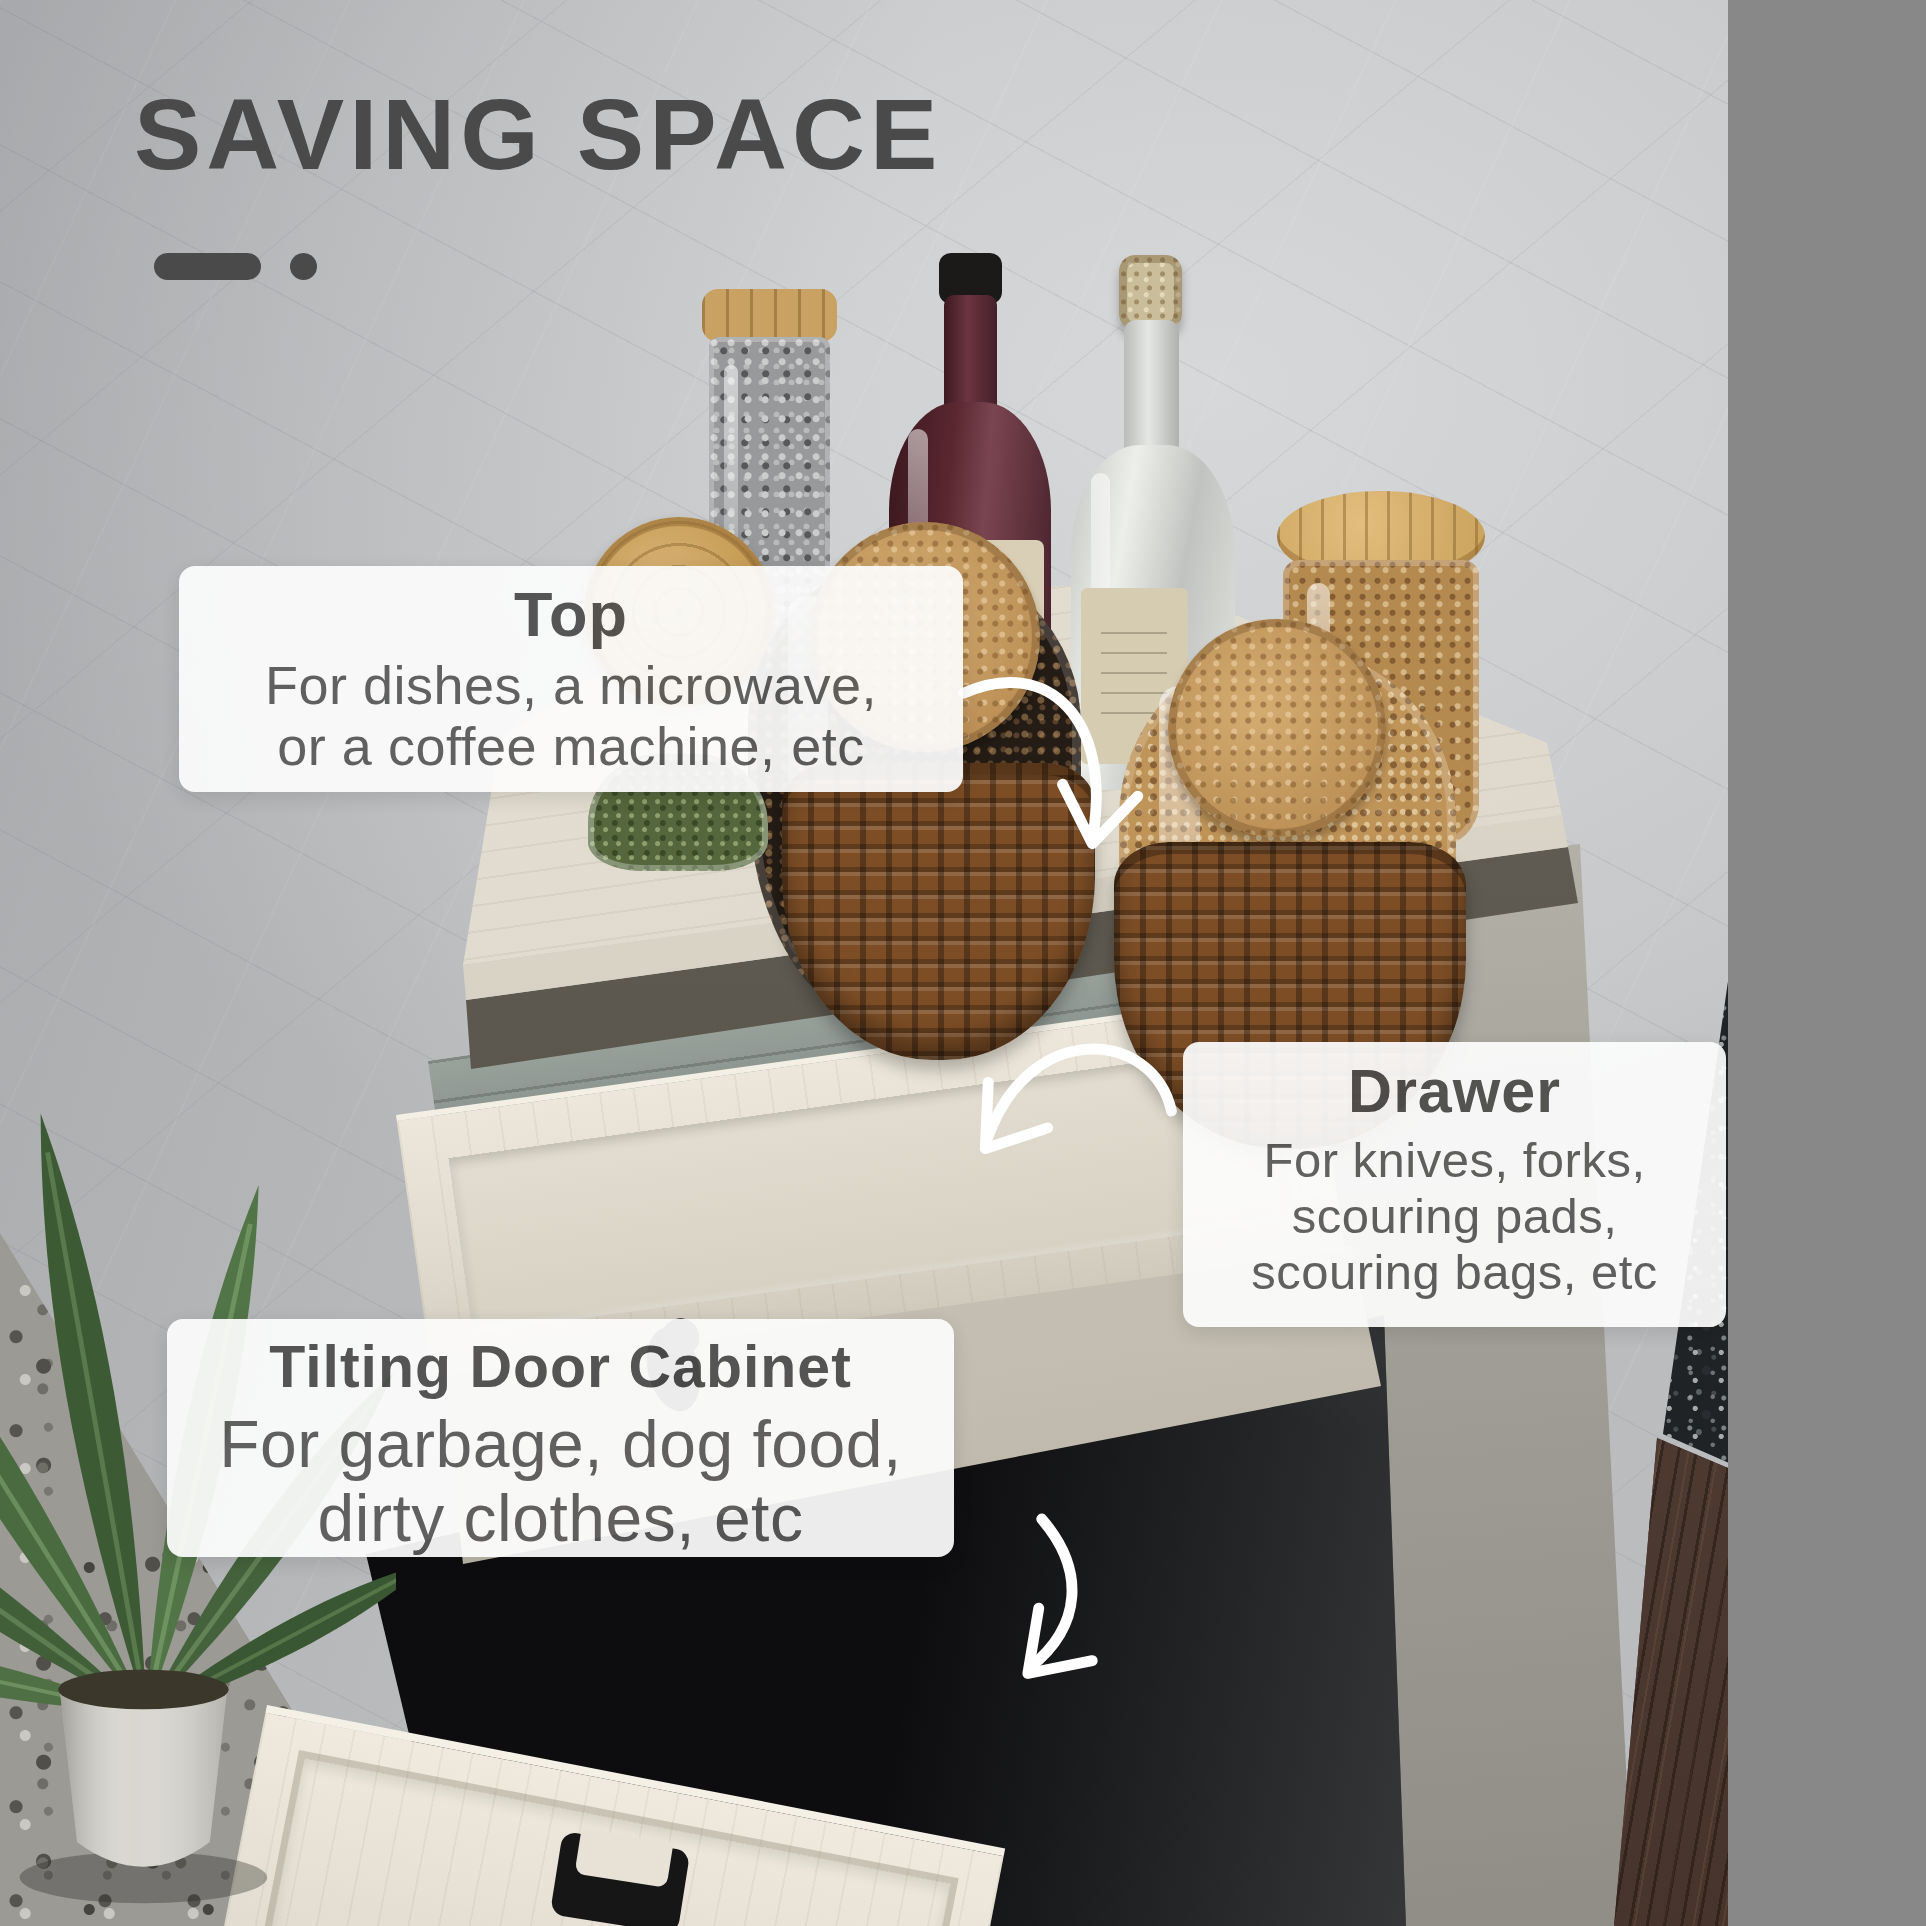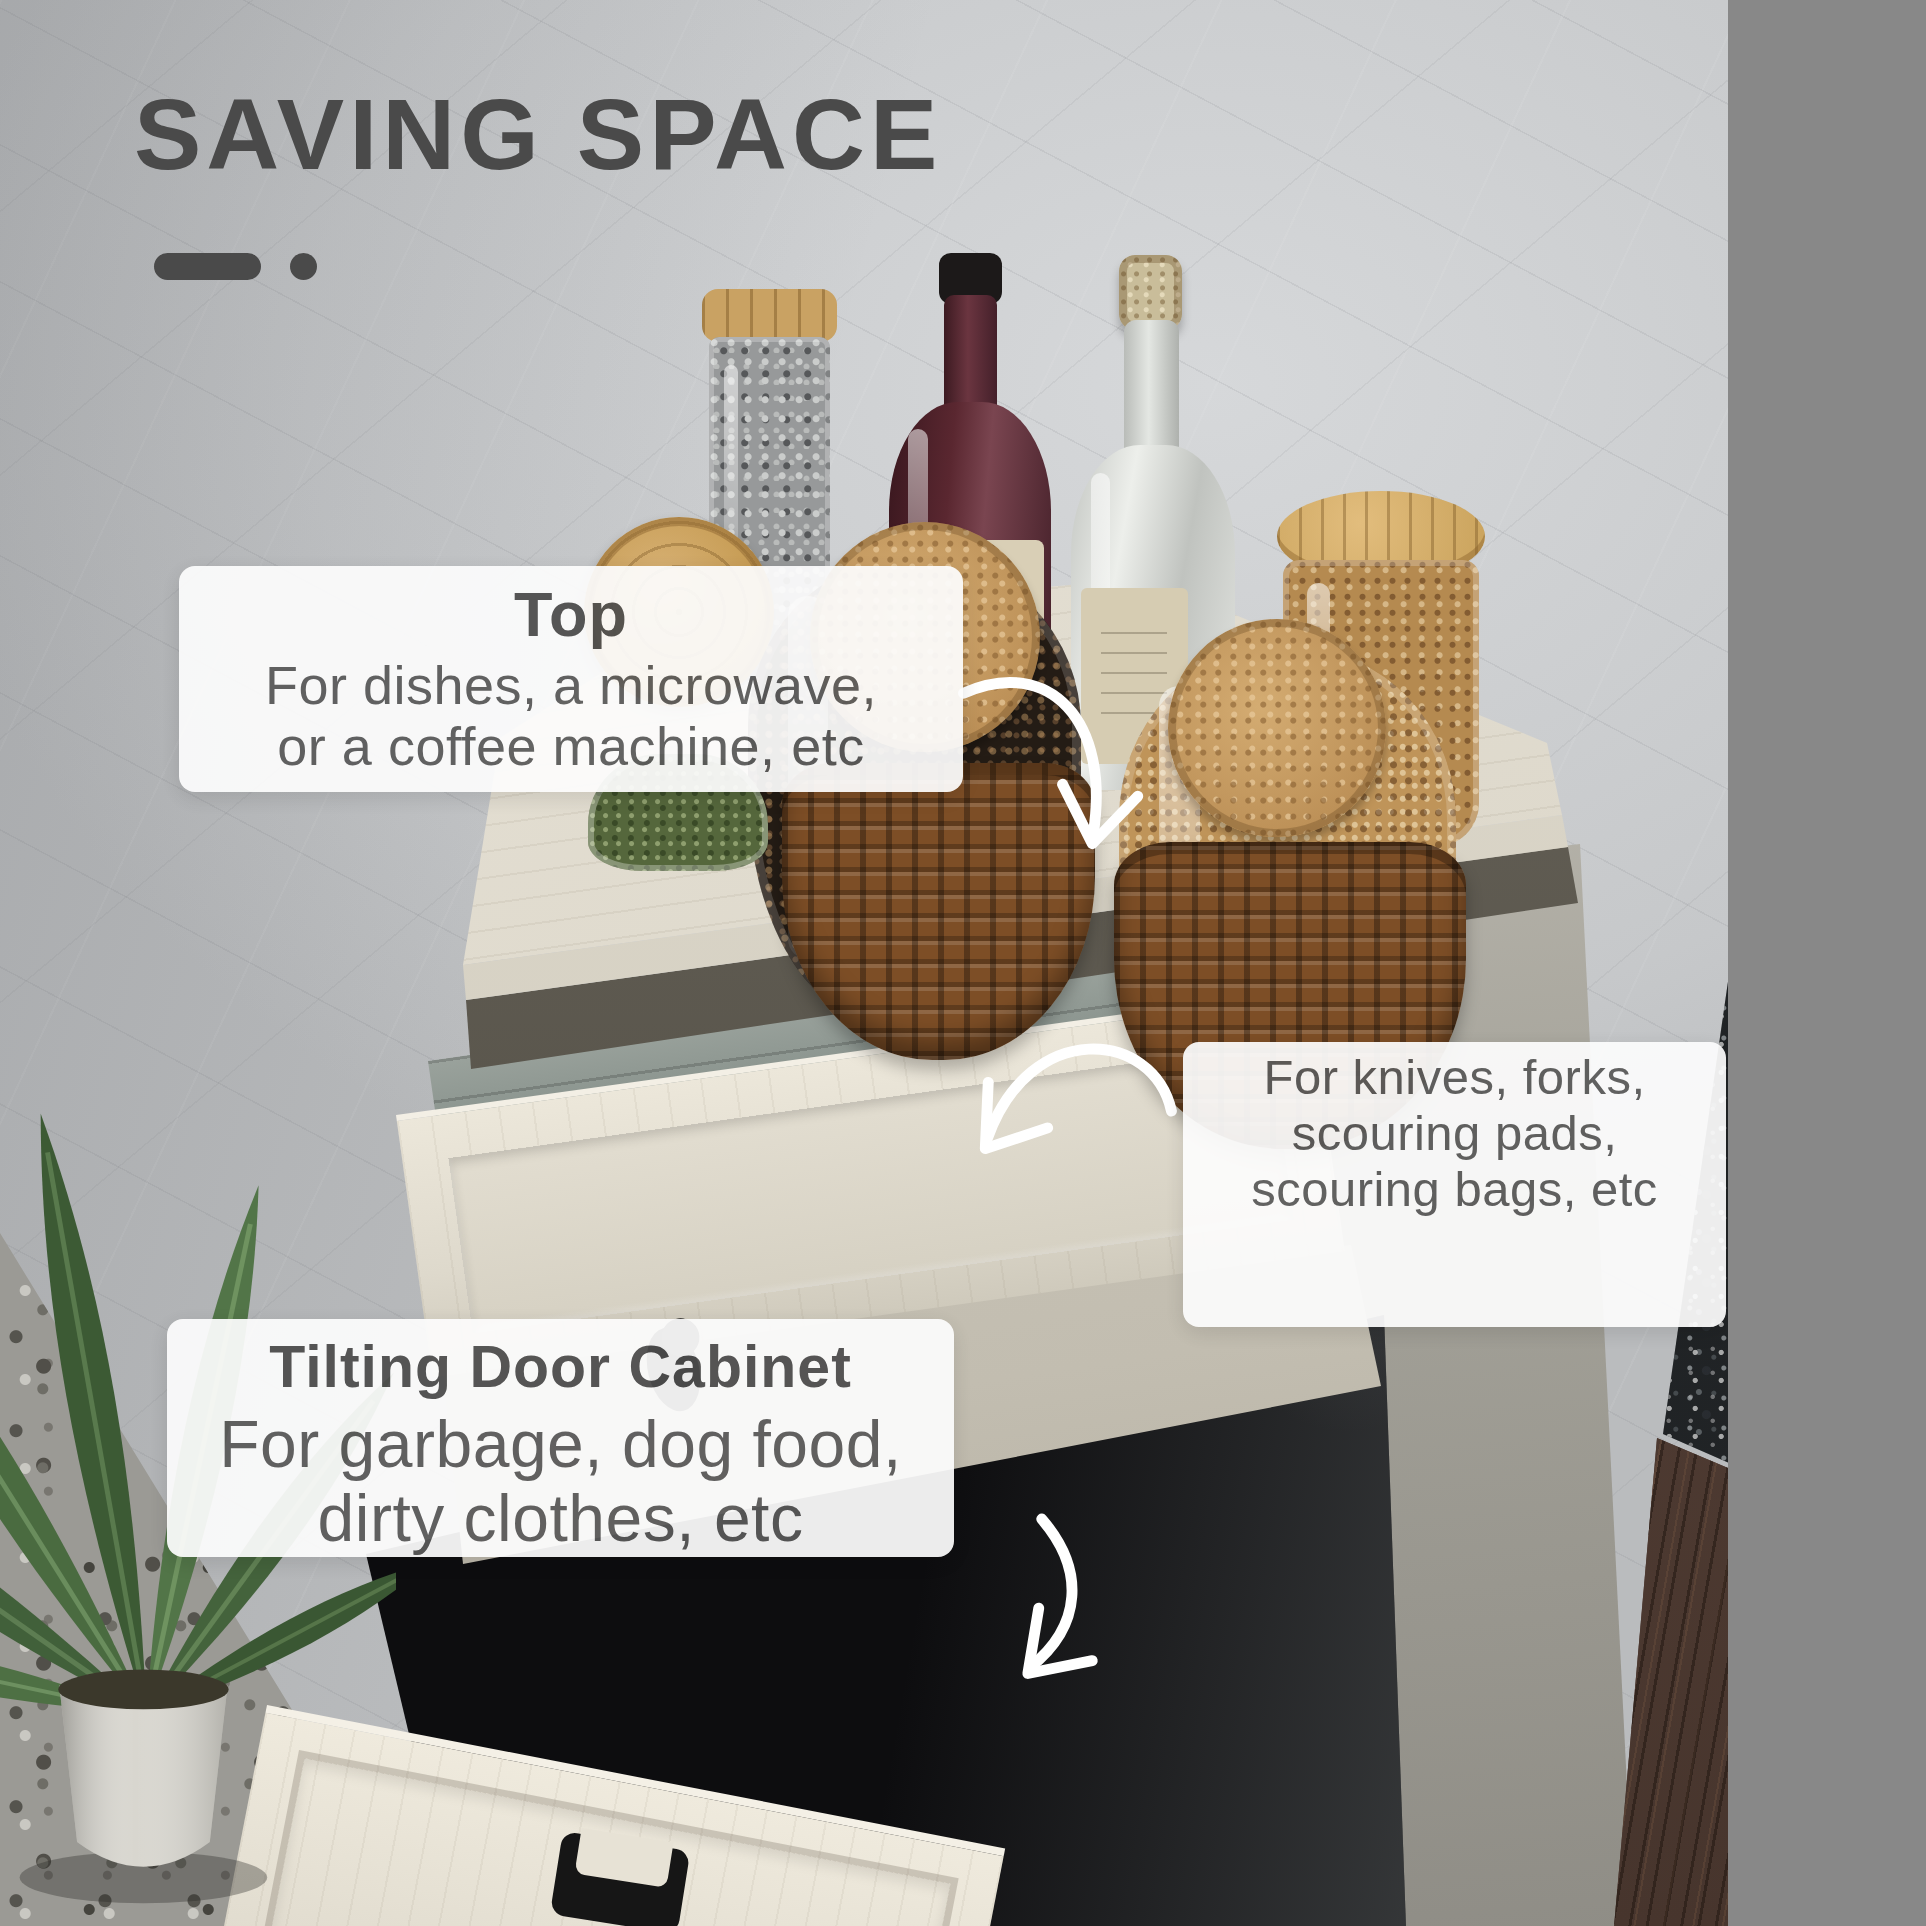--- a/index.html
+++ b/index.html
@@ -374,20 +374,21 @@
 
   <div class="callout c1">
     <div class="callout-title">Top</div>
     <div class="callout-body">
       <div>For dishes, a microwave,</div>
       <div>or a coffee machine, etc</div>
     </div>
   </div>
 
   <div class="callout c2">
+    <div class="callout-title">Drawer</div>
     <div class="callout-body">
       <div>For knives, forks,</div>
       <div>scouring pads,</div>
       <div>scouring bags, etc</div>
     </div>
   </div>
 
   <div class="callout c3">
     <div class="callout-title">Tilting Door Cabinet</div>
     <div class="callout-body">

